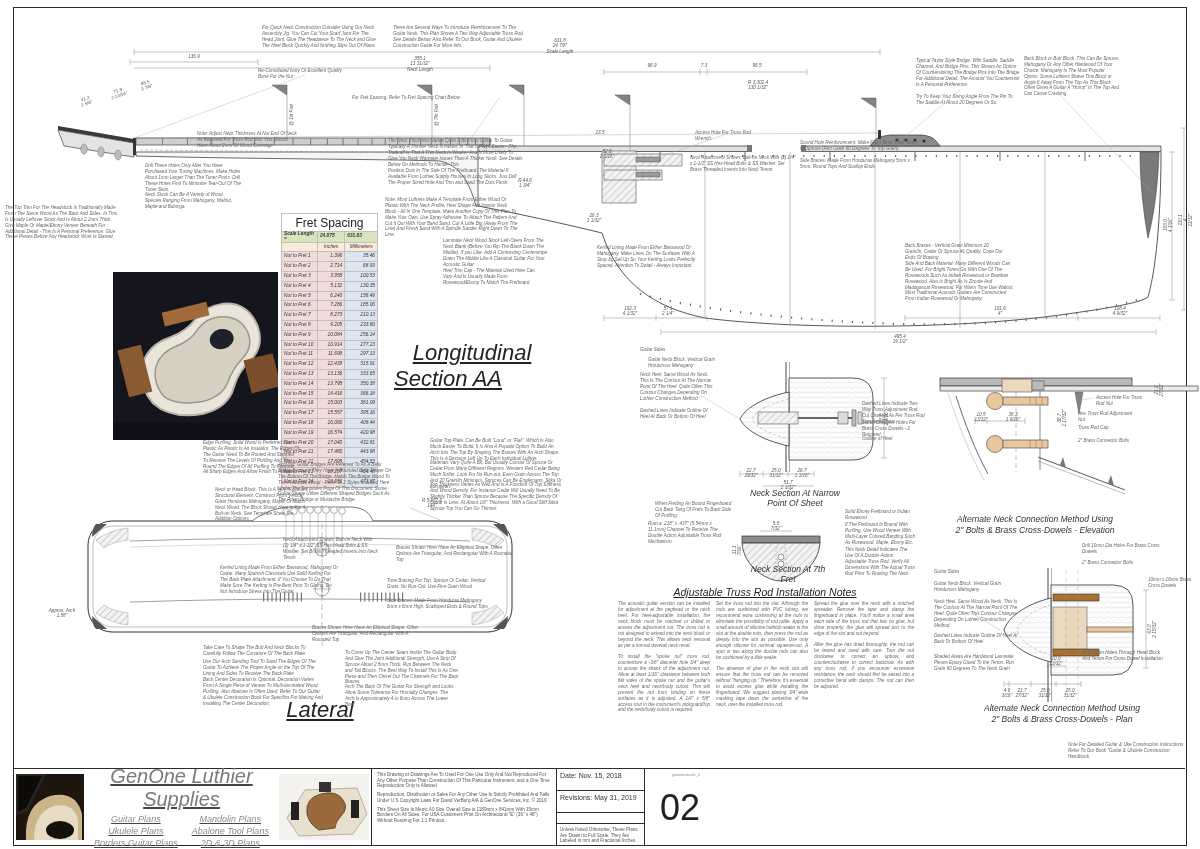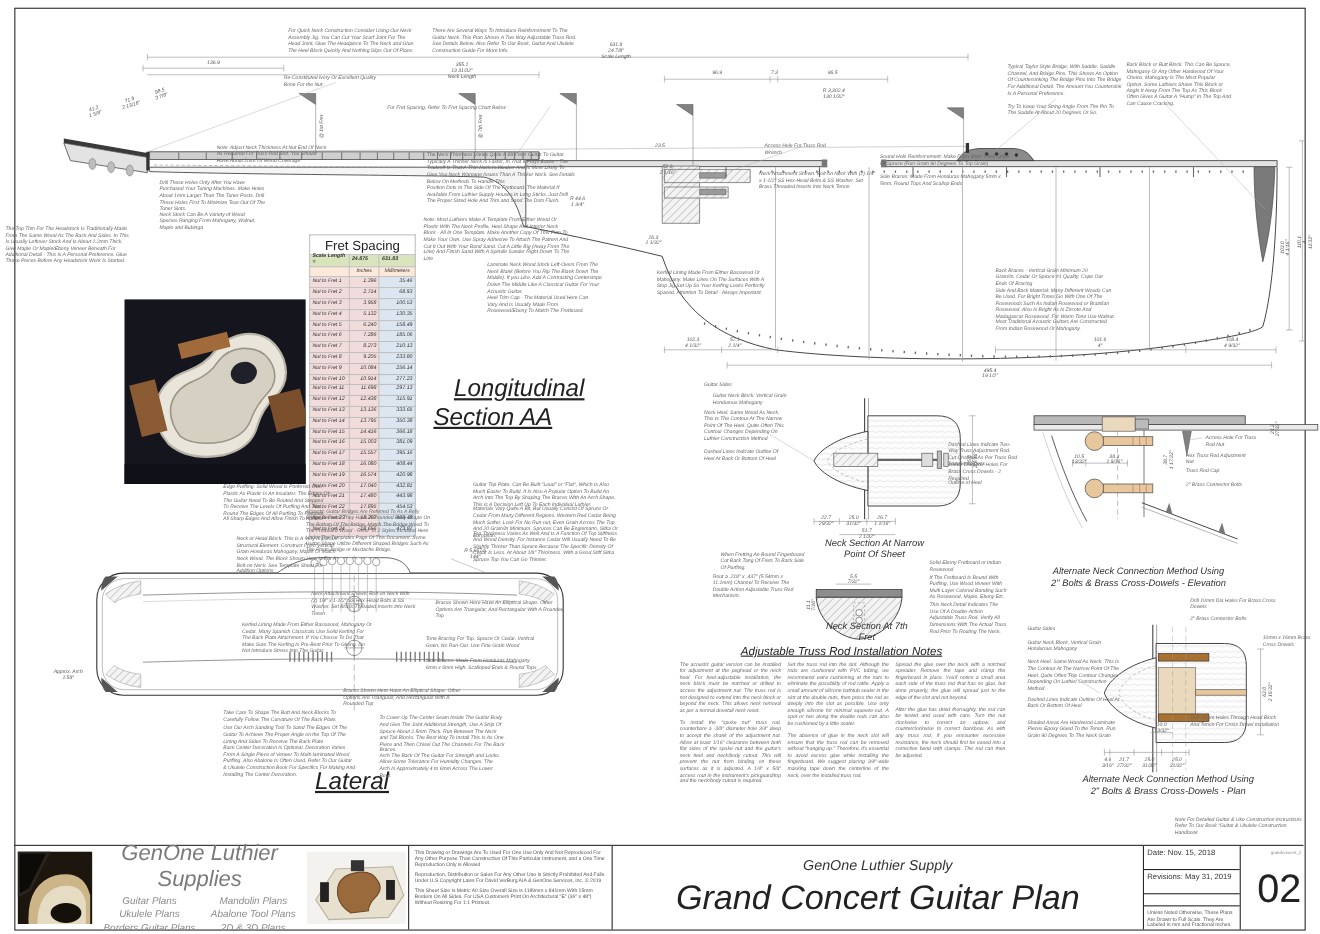--- a/index.html
+++ b/index.html
@@ -28,21 +28,21 @@
   #fret-table td,#fret-table th{border:0.5px solid #c0c0c0;padding:0 2px;height:8.8px;}
   #fret-table .title{font:12px "Liberation Sans",sans-serif;text-align:center;height:17px;background:#fff;color:#222;}
   #fret-table .scale td{background:#d7e4bc;font-weight:bold;}
   #fret-table .hdr td{background:#fde9d9;text-align:center;}
   #fret-table td.c0{background:#f2dcdb;width:38px;}
   #fret-table td.c1{background:#f2dcdb;text-align:right;width:26px;}
   #fret-table td.c2{background:#dce6f1;text-align:right;width:30px;}
   
   #tblock{position:absolute;left:13px;top:768px;width:1172px;height:76px;border-top:1.5px solid #2a2a2a;display:flex;}
   .tb-cell{border-right:1px solid #2a2a2a;position:relative;height:100%;box-sizing:border-box;}
-  #tb-logo{width:359px;display:flex;align-items:center;}
+  #tb-logo{width:359px;display:flex;align-items:center;text-decoration:underline;}
   #tb-copy{width:185px;padding:3px 5px;}
   #tb-copy p{margin:0 0 3px 0;font:4.6px/1.25 "Liberation Sans",sans-serif;color:#555;}
   #tb-title{width:483px;text-align:center;}
   #tb-meta{width:88px;font:7px "Liberation Sans",sans-serif;color:#333;}
   #tb-num{width:55px;border-right:none;text-align:right;}
   .meta-row{border-bottom:1px solid #2a2a2a;padding:3px 3px;height:15px;box-sizing:content-box;}
   .meta-note{padding:3px;font:4.6px/1.25 "Liberation Sans",sans-serif;color:#555;}
   #logo-text{flex:1;text-align:center;}
   #logo-name{font:italic 20px "Liberation Sans",sans-serif;color:#7a7a7a;}
   .logo-cols{display:flex;justify-content:center;gap:14px;margin-top:2px;}
@@ -733,24 +733,20 @@
         <rect x="12" y="28" width="8" height="18" fill="#222"></rect>
         <rect x="72" y="26" width="8" height="18" fill="#222"></rect>
         <rect x="40" y="8" width="12" height="10" fill="#333"></rect>
       </svg>
     </div>
     <div class="tb-cell" id="tb-copy">
       <p>This Drawing or Drawings Are To Used For One Use Only And Not Reproduced For Any Other Purpose Than Construction Of This Particular Instrument, and a One Time Reproduction Only is Allowed</p>
       <p>Reproduction, Distribution or Sales For Any Other Use Is Strictly Prohibited And Falls Under U.S Copyright Laws For David VerBurg AIA &amp; GenOne Services, Inc. © 2019</p>
       <p>This Sheet Size Is Metric A0 Size Overall Size is 1189mm x 841mm With 15mm Borders On All Sides. For USA Customers Print On Architectural "E" (36" x 48") Without Resizing For 1:1 Printout.</p>
     </div>
-    <div class="tb-cell" id="tb-title">
-      <div id="company">GenOne Luthier Supply</div>
-      <div id="plan-title">Grand Concert Guitar Plan</div>
-    </div>
     <div class="tb-cell" id="tb-meta">
       <div class="meta-row">Date: Nov. 15, 2018</div>
       <div class="meta-row">Revisions: May 31, 2019</div>
       <div class="meta-row" style="height:4px;"></div>
       <div class="meta-note">Unless Noted Otherwise, These Plans Are Drawn to Full Scale. They Are Labeled in mm and Fractional Inches.</div>
     </div>
     <div class="tb-cell" id="tb-num">
       <div id="file-code">grandconcert_2</div>
       <div id="sheet-num">02</div>
     </div>

